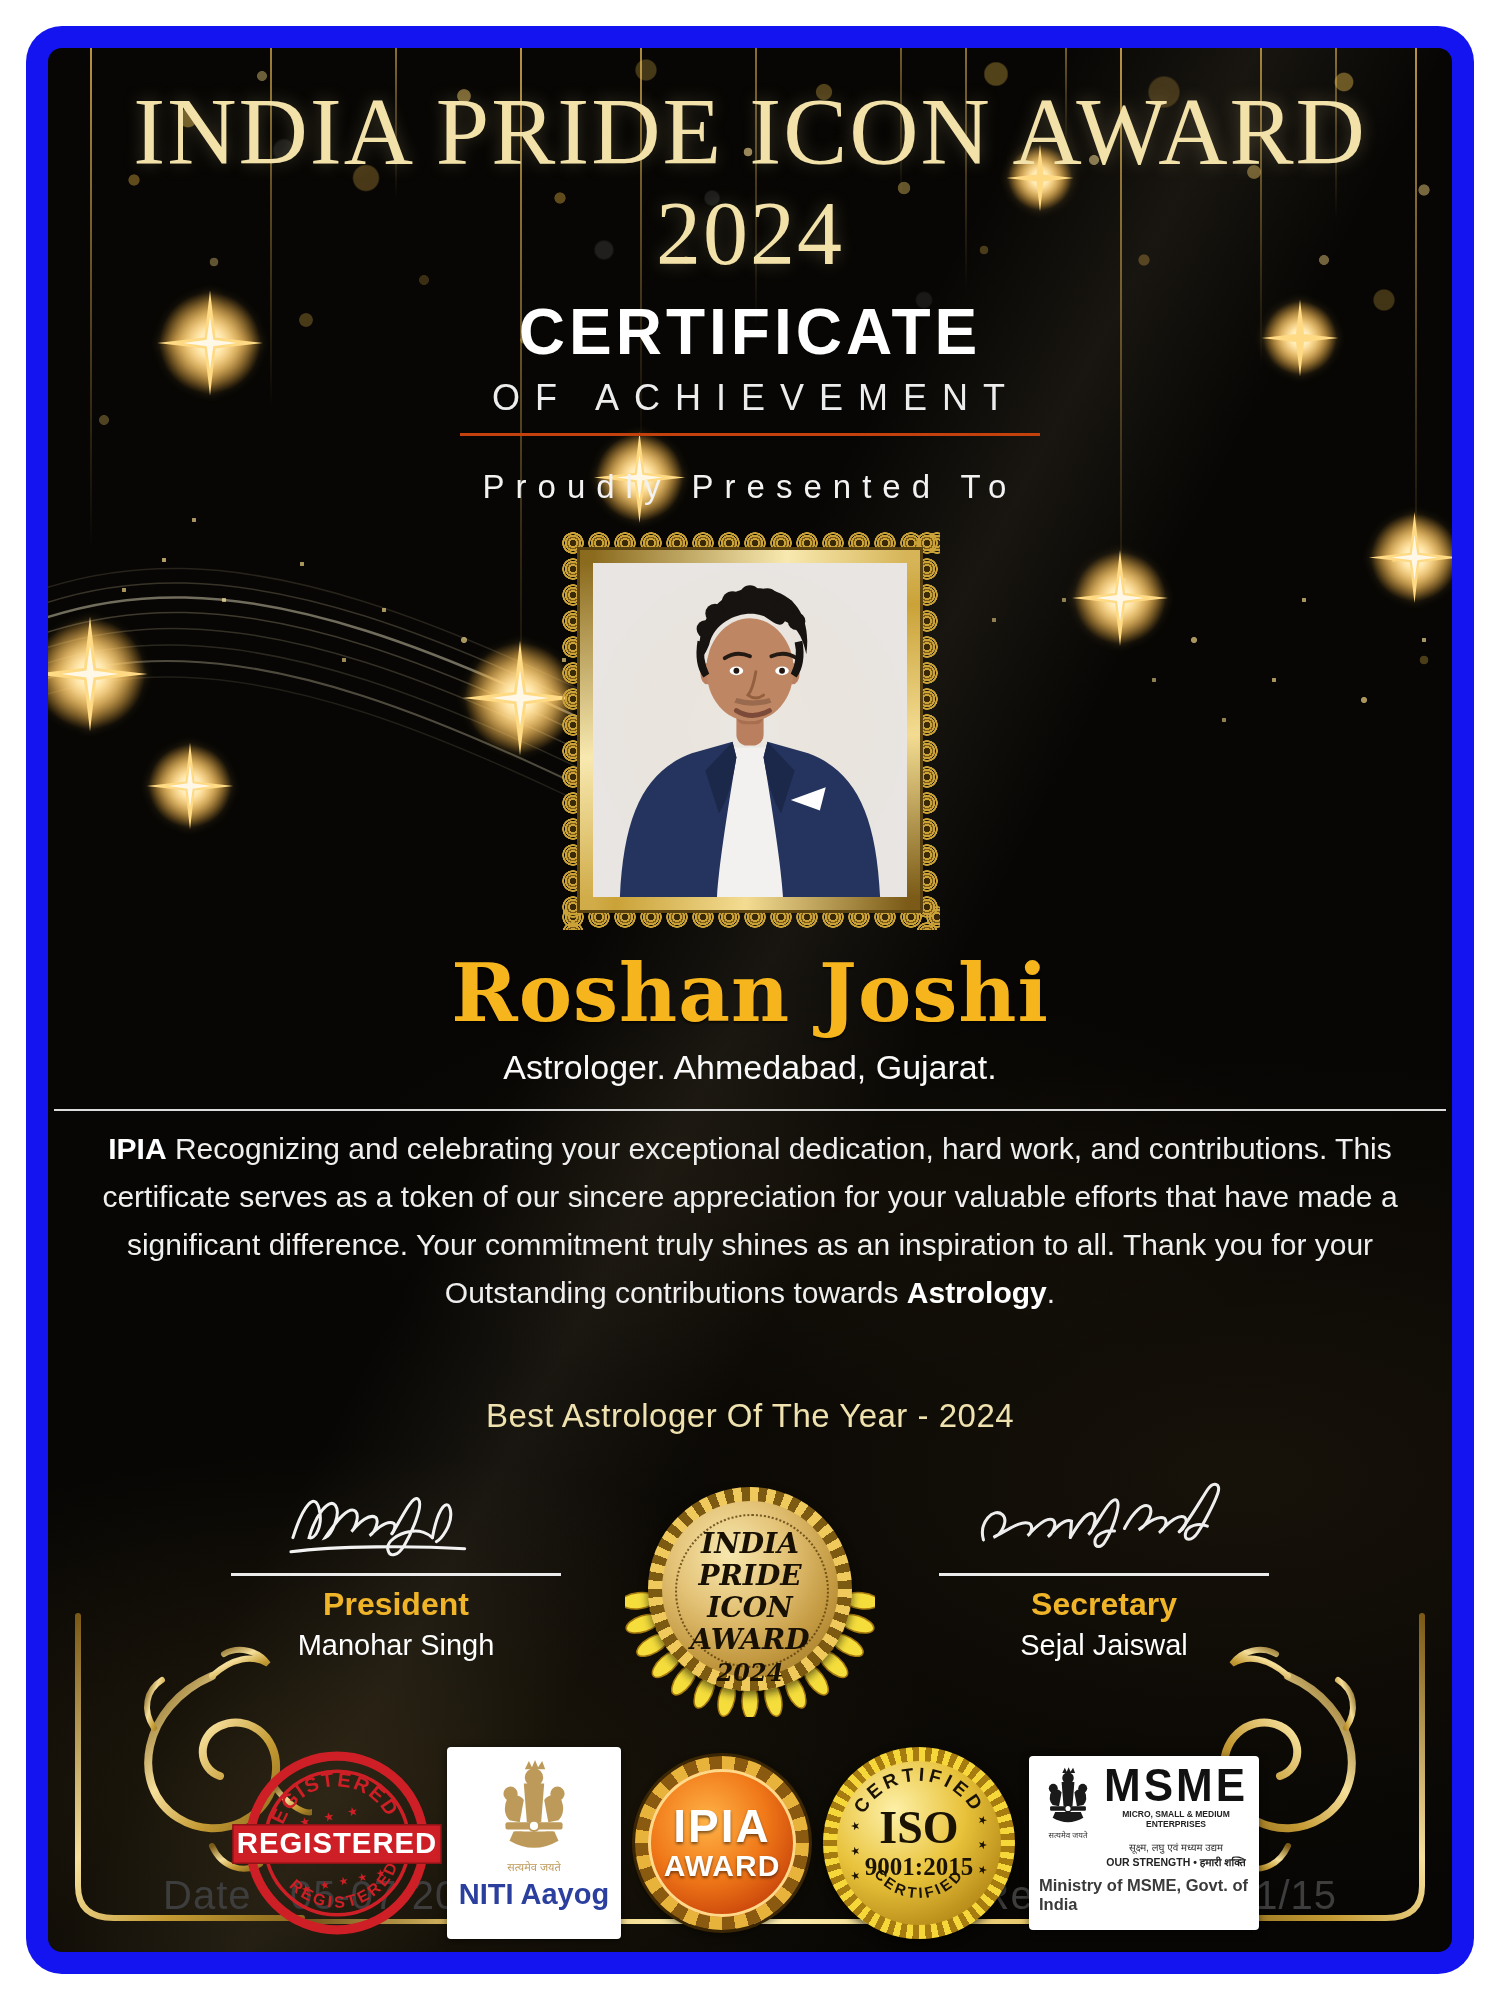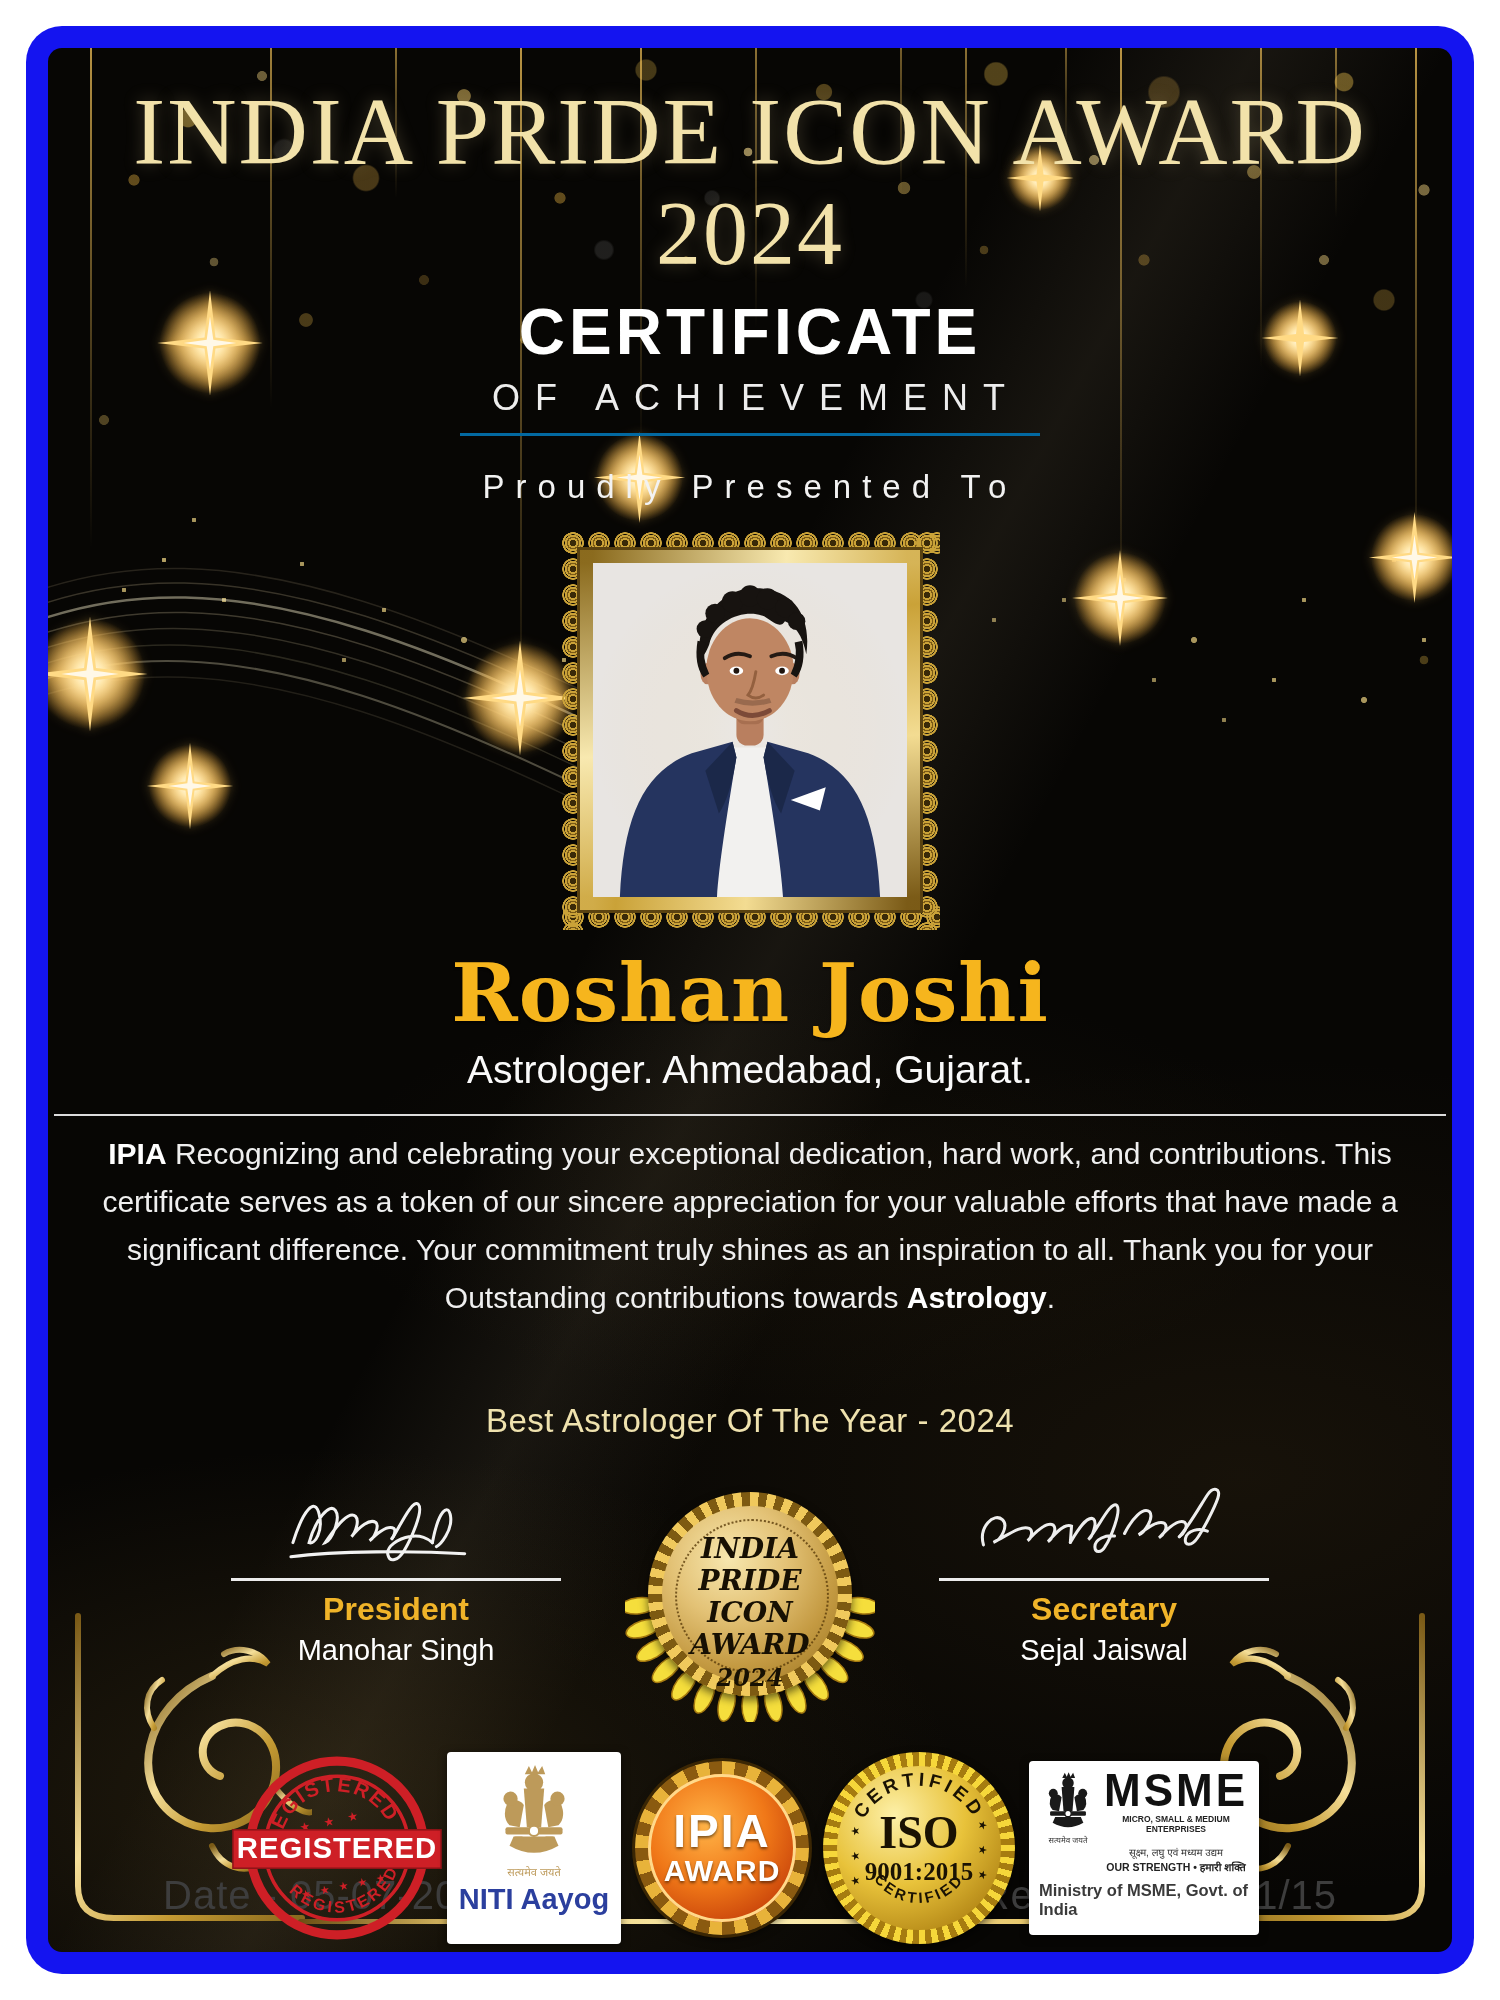--- a/index.html
+++ b/index.html
@@ -80,34 +80,34 @@
   .spark{position:absolute;pointer-events:none;filter:drop-shadow(0 0 6px rgba(255,200,90,.9));}
   .flourish{position:absolute;bottom:16px;z-index:1;}
   .trim{position:absolute;left:250px;right:250px;bottom:28px;height:5px;z-index:1;border-radius:3px;
     background:linear-gradient(90deg,#6b4e13,#e8c96f 20%,#fdf0b5 50%,#e8c96f 80%,#6b4e13);}
 
   
   .content{position:relative;z-index:2;display:flex;flex-direction:column;align-items:center;padding-top:34px;}
   .title{font-family:"Liberation Serif",serif;font-size:96px;line-height:1.05;color:#F2E2AA;letter-spacing:2px;text-align:center;margin:0;font-weight:400;text-shadow:0 0 18px rgba(240,220,160,.25);}
   .year{font-family:"Liberation Serif",serif;font-size:90px;line-height:1.0;color:#F2E2AA;margin-top:6px;text-shadow:0 0 18px rgba(240,220,160,.25);}
   .cert-word{font-size:64px;font-weight:800;color:#ffffff;letter-spacing:4px;margin-top:16px;}
-  .of-ach{font-size:36px;color:#EDEDED;letter-spacing:15px;margin-top:8px;padding:0 20px 14px 32px;border-bottom:3px solid #0369a1;}
+  .of-ach{font-size:36px;color:#EDEDED;letter-spacing:15px;margin-top:8px;padding:0 20px 14px 32px;border-bottom:3px solid #c2410c;}
   .presented{font-size:33px;color:#F2F2F2;letter-spacing:11px;margin-top:32px;}
 
   .frame{position:relative;width:380px;height:400px;margin-top:24px;}
   .lace{position:absolute;background-image:radial-gradient(circle at 13px 13px,#3a2a08 0 3px,#caa238 3px 5px,#7a5a16 5px 6.5px,#caa238 6.5px 8px,transparent 8.5px,#caa238 9px 10.5px,transparent 11px);background-size:26px 26px;}
   .lace-t{top:0;left:0;right:0;height:26px;background-repeat:repeat-x;}
   .lace-b{bottom:0;left:0;right:0;height:26px;background-repeat:repeat-x;}
   .lace-l{top:0;bottom:0;left:0;width:26px;background-repeat:repeat-y;}
   .lace-r{top:0;bottom:0;right:0;width:26px;background-repeat:repeat-y;}
   .frame-inner{position:absolute;inset:20px;border:13px solid;border-image:linear-gradient(135deg,#8a6a1d,#f8e9b0 30%,#caa238 55%,#f3dc92 75%,#7a5a16) 1;box-shadow:inset 0 0 0 3px #5a4210, 0 0 0 3px #5a4210;background:#e8e5e2;}
   .frame-inner svg{display:block;width:100%;height:100%;}
 
   .name{font-family:"DejaVu Serif",serif;font-size:80px;font-weight:700;color:#F6B51D;margin-top:16px;letter-spacing:1px;text-shadow:0 2px 2px rgba(0,0,0,.6);}
-  .subtitle{font-size:39px;color:#FAFAFA;margin-top:8px;}
+  .subtitle{font-size:34px;color:#FAFAFA;margin-top:8px;}
   .divider{width:1392px;height:2px;background:#dcdcdc;margin-top:22px;}
   .para{width:1350px;margin-top:14px;font-size:30px;line-height:1.6;color:#EFEFEF;text-align:center;}
   .para b{font-weight:700;color:#ffffff;}
   .award-cat{font-size:33px;color:#EFE2AE;margin-top:50px;letter-spacing:.5px;}
 
   .sig-row{display:flex;justify-content:center;align-items:flex-start;gap:64px;margin-top:40px;}
   .sig-block{width:330px;text-align:center;}
   .sig-block svg{display:block;margin:0 auto;}
   .sig-line{height:3px;background:#ECECEC;margin-top:2px;}
   .sig-role{font-size:32px;font-weight:800;color:#F0B429;margin-top:10px;}

